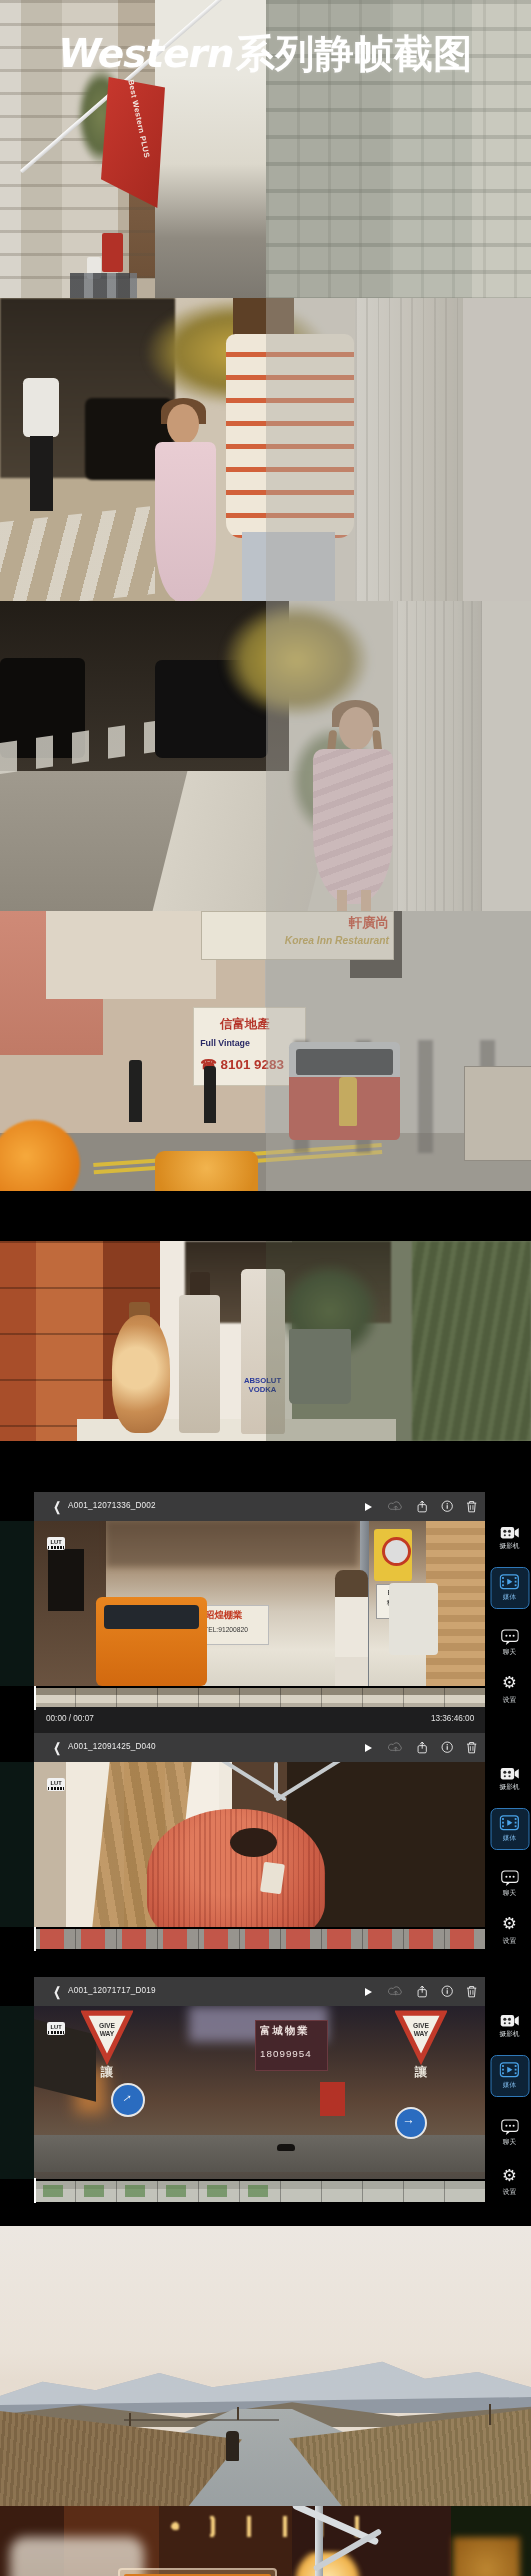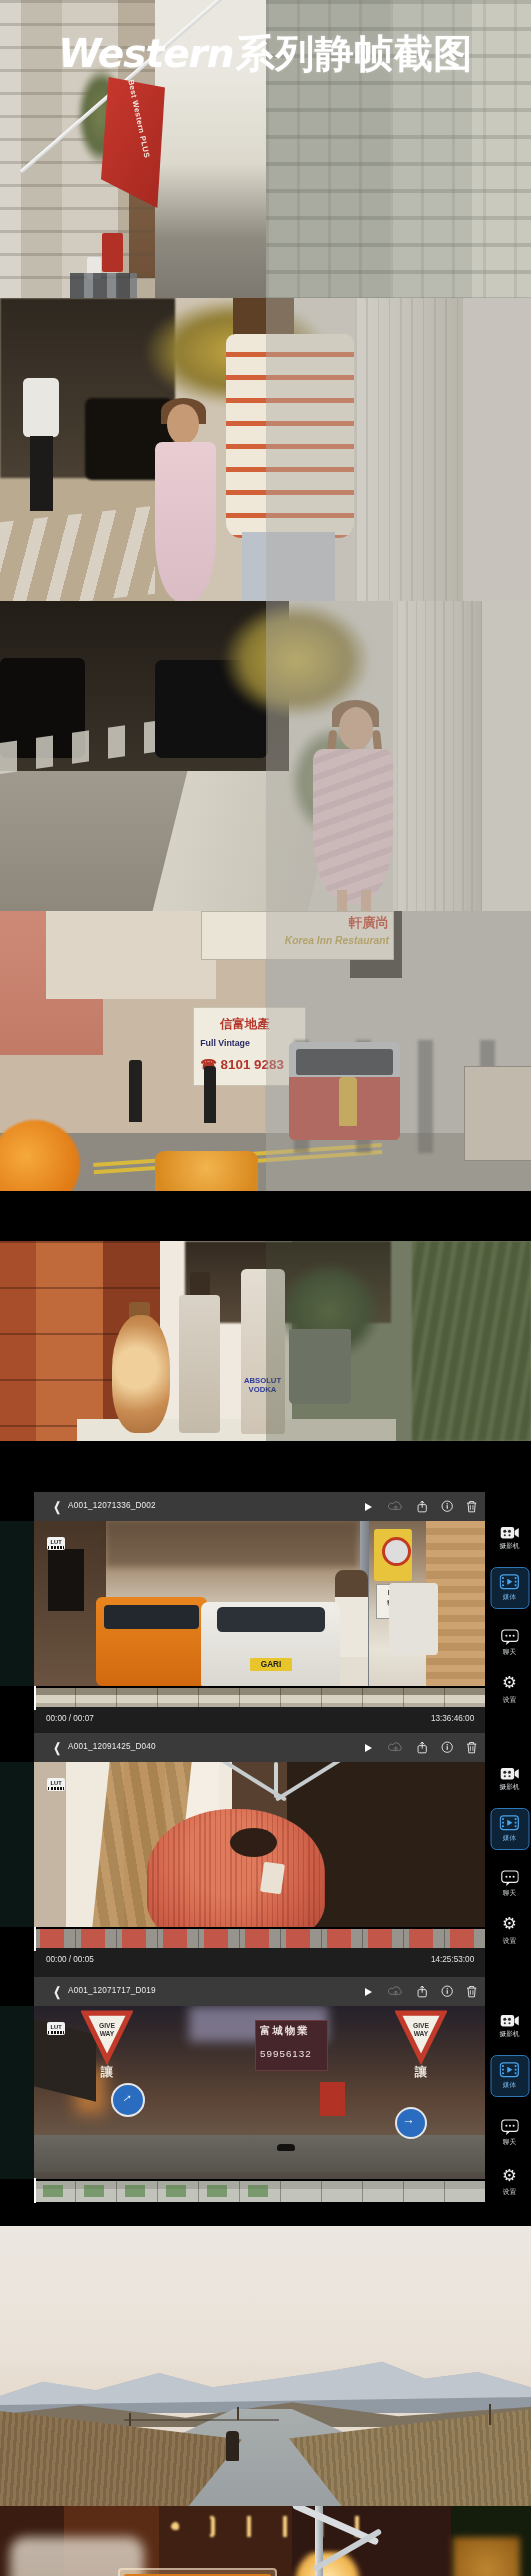--- a/index.html
+++ b/index.html
@@ -382,24 +382,20 @@
       <div class="abs pole"></div>
       <div class="abs signW">
         <div class="c1">昭煌棚業</div>
         <div class="c2">TEL:91200820</div>
       </div>
       <div class="abs ysign"></div>
       <div class="abs esign"><span>End</span><br><span>移止</span></div>
       <div class="abs van"></div>
       <div class="abs woman"></div>
       <div class="abs taxi"></div>
-      <div class="abs tesla">
-        <div class="glass"></div>
-        <div class="plate">GARI</div>
-      </div>
       <div class="lut">LUT</div>
     </div>
     <div class="strip fs1">
         <div class="fslines"></div>
       </div>
     <div class="ph"></div>
     <div class="tcrow">
       <div class="tcl">00:00 / 00:07</div>
       <div class="tcr">13:36:46:00</div>
     </div>
@@ -474,24 +470,20 @@
       <div class="abs armR"></div>
       <div class="abs sweater"></div>
       <div class="abs collar"></div>
       <div class="abs tag"></div>
       <div class="lut">LUT</div>
     </div>
     <div class="strip fs2">
         <div class="fslines"></div>
       </div>
     <div class="ph"></div>
-    <div class="tcrow">
-      <div class="tcl">00:00 / 00:05</div>
-      <div class="tcr">14:25:53:00</div>
-    </div>
     <div class="rail">
       <svg class="ric" style="top:33px" width="20.6" height="15.5" viewBox="0 0 40 30">
           <rect x="2" y="4" width="26" height="22" rx="4" fill="#f0f0f0"></rect>
           <circle cx="10" cy="12" r="3" fill="#2a2a2a"></circle>
           <circle cx="19" cy="12" r="3" fill="#2a2a2a"></circle>
           <circle cx="10" cy="20" r="2" fill="#2a2a2a"></circle>
           <circle cx="19" cy="20" r="2" fill="#2a2a2a"></circle>
           <path d="M29 11 l8-5 v18 l-8-5 z" fill="#f0f0f0"></path>
         </svg>
       <div class="rlabel" style="top:50px">摄影机</div>
@@ -560,21 +552,21 @@
         <text x="50" y="128" text-anchor="middle" font-size="24" font-weight="bold" fill="#e8e4da">讓</text>
       </svg>
       <svg class="gw" style="left:361px;top:4.1px" width="52" height="69" viewBox="0 0 100 134">
         <polygon points="6,6 94,6 50,96" fill="#f2efe6" stroke="#c23a2a" stroke-width="10"></polygon>
         <text x="50" y="34" text-anchor="middle" font-size="13" font-weight="bold" fill="#333">GIVE</text>
         <text x="50" y="50" text-anchor="middle" font-size="13" font-weight="bold" fill="#333">WAY</text>
         <text x="50" y="128" text-anchor="middle" font-size="24" font-weight="bold" fill="#e8e4da">讓</text>
       </svg>
       <div class="abs fc">
         <div class="t1">富城物業</div>
-        <div class="t2">59956132</div>
+        <div class="t2">18099954</div>
       </div>
       <div class="abs redS"></div>
       <div class="abs blue1"></div>
       <div class="abs blue2"></div>
       <div class="abs cat"></div>
       <div class="lut">LUT</div>
     </div>
     <div class="strip fs3">
         <div class="fsbus"></div>
         <div class="fslines"></div>

